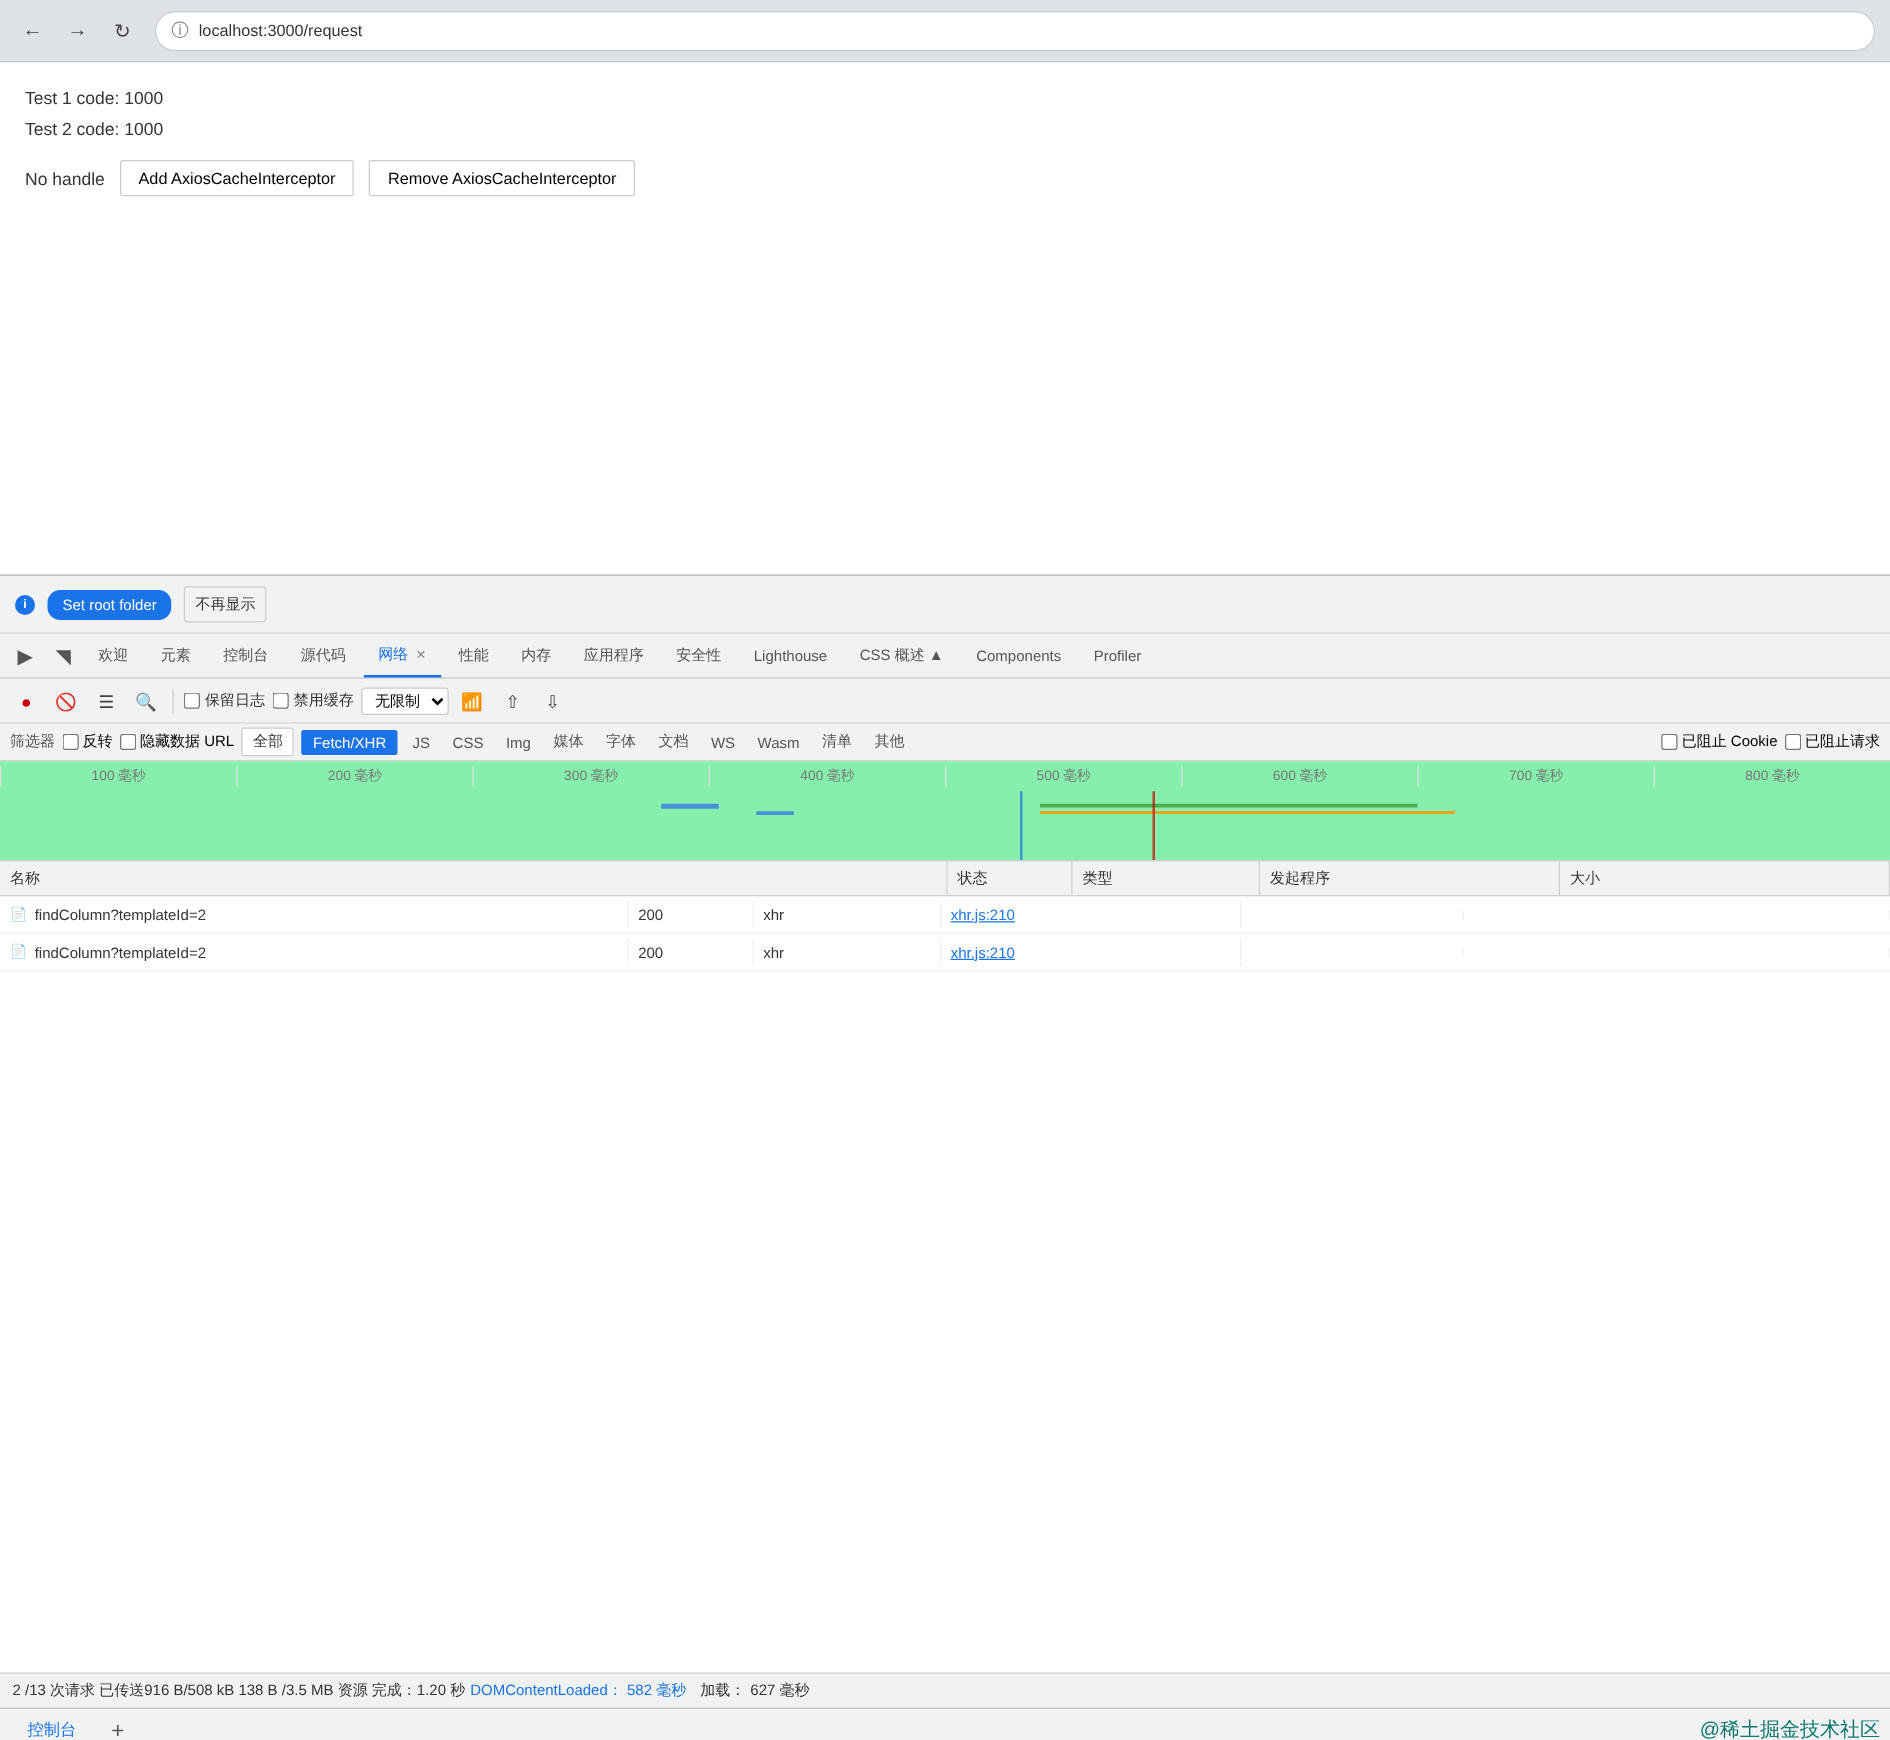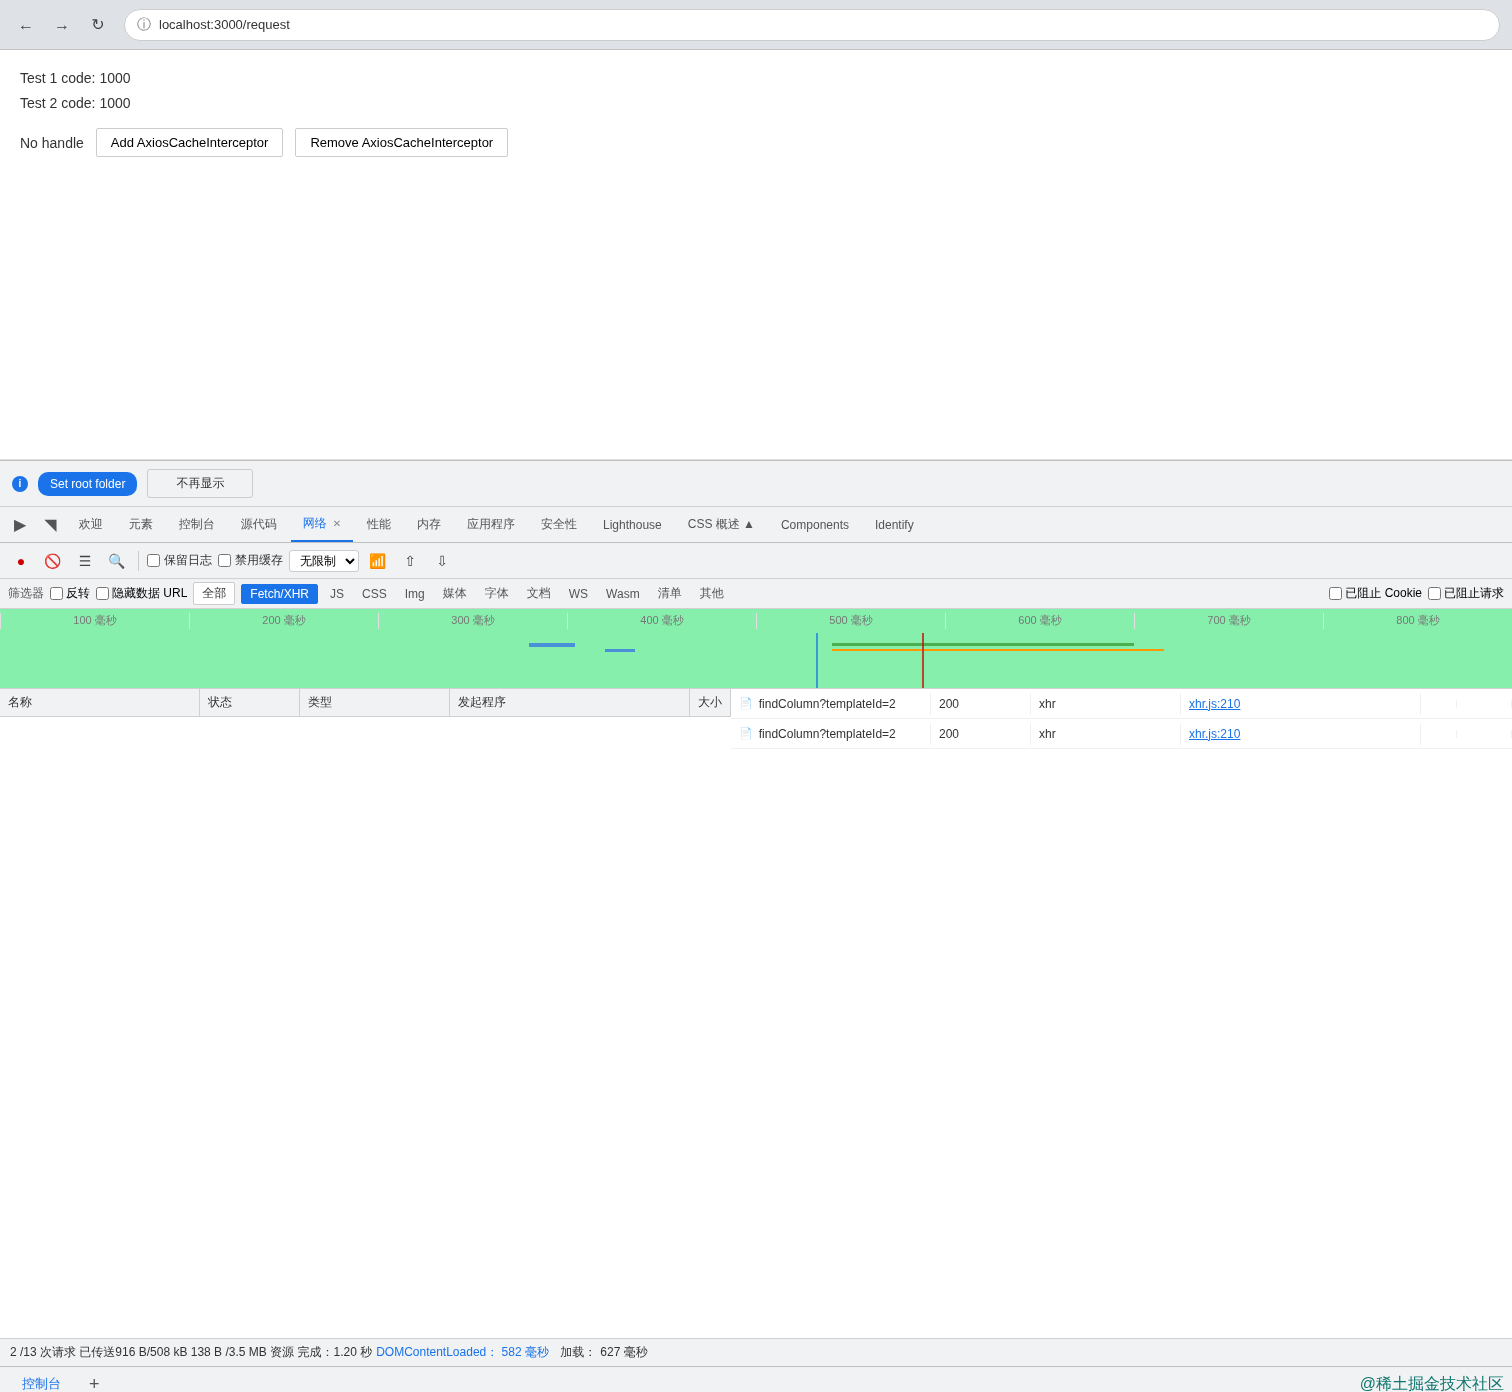--- a/index.html
+++ b/index.html
@@ -70,21 +70,21 @@
       border-radius: 50%; color: #fff; font-size: 10px; font-weight: bold;
       display: flex; align-items: center; justify-content: center; flex-shrink: 0;
     }
     .banner-text { flex: 1; }
     .btn-blue {
       background: #1a73e8; color: #fff; border: none;
       padding: 5px 12px; border-radius: 10px; cursor: pointer; font-size: 12px;
     }
     .btn-outline {
       background: #f0f2f4; color: #333; border: 1px solid #ccc;
-      padding: 5px 28px; border-radius: 3px; cursor: pointer; font-size: 12px;
+      padding: 5px 8px; border-radius: 3px; cursor: pointer; font-size: 12px;
     }
 
     
     .devtools-tabs {
       background: #f0f2f4;
       display: flex;
       align-items: center;
       border-bottom: 1px solid #c0c0c0;
       padding: 0 6px;
       height: 36px;
@@ -174,21 +174,21 @@
     .timeline-chart {
       position: relative;
       height: 56px;
       margin: 0;
     }
 
     
     .network-table {
       flex: 1;
       display: flex;
-      flex-direction: row;
+      flex-direction: column;
       background: #fff;
       overflow: hidden;
     }
     .table-header {
       display: flex;
       background: #f0f2f4;
       border-bottom: 1px solid #d0d0d0;
       height: 28px;
     }
     .th {
@@ -327,21 +327,21 @@
     <button class="devtools-tab">
       <span>Lighthouse</span>
     </button>
     <button class="devtools-tab">
       <span>CSS 概述 ▲</span>
     </button>
     <button class="devtools-tab">
       <span>Components</span>
     </button>
     <button class="devtools-tab">
-      <span>Identify</span>
+      <span>Profiler</span>
     </button>
   </div>
 
   <div class="devtools-toolbar">
     <button class="toolbar-btn active" style="color:#c00; font-size:14px;">●</button>
     <button class="toolbar-btn">🚫</button>
     <button class="toolbar-btn">☰</button>
     <button class="toolbar-btn">🔍</button>
     <div class="toolbar-separator"></div>
     <label class="toolbar-checkbox">

